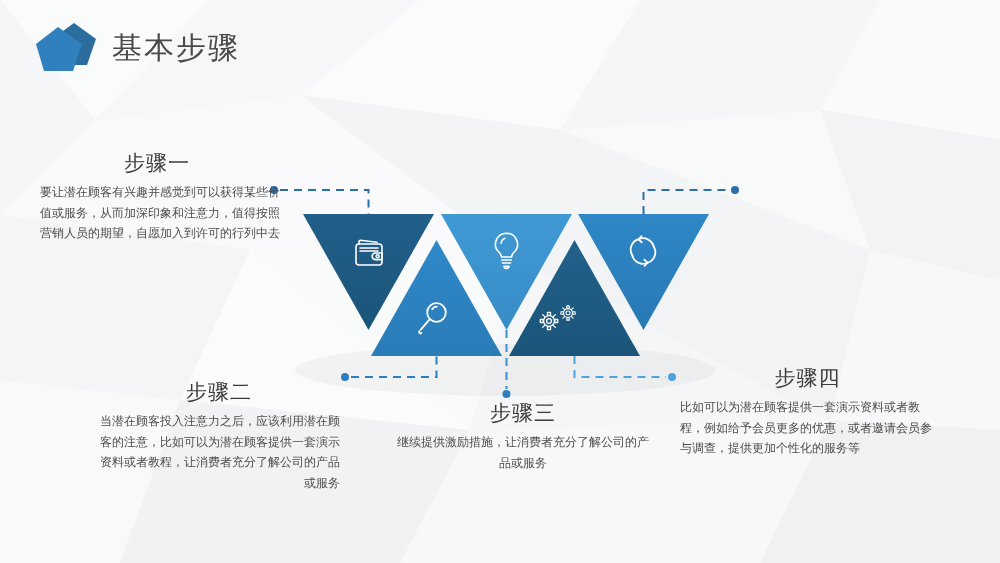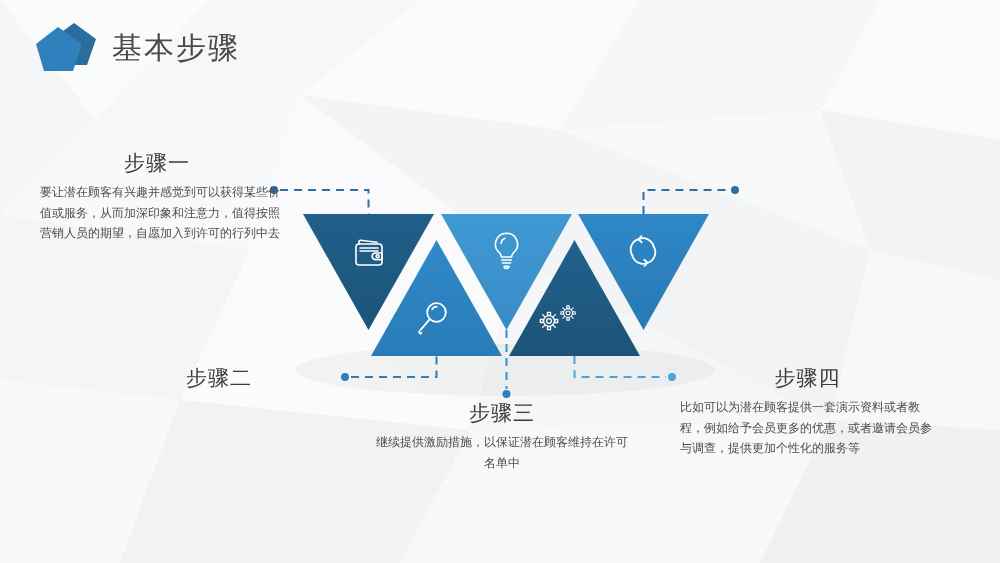--- a/index.html
+++ b/index.html
@@ -60,22 +60,22 @@
   .step-body {
     font-size: 12px;
     color: #4c4c4c;
     line-height: 1.72;
   }
   .align-right { text-align: right; }
   .align-left  { text-align: left; }
   .align-center{ text-align: center; }
 
   #step1 { left: 34px;  top: 150px; width: 246px; }
-  #step2 { left: 98px;  top: 365px; width: 242px; }
-  #step3 { left: 375px; top: 400px; width: 254px; }
+  #step2 { left: 98px;  top: 379px; width: 242px; }
+  #step3 { left: 396px; top: 400px; width: 254px; }
   #step4 { left: 680px; top: 365px; width: 255px; }
   #step5 { left: 745px; top: 150px; width: 250px; }
 </style>
 </head>
 <body>
 
 <div id="slide">
 
   <svg id="bg-polys" viewBox="0 0 1000 563" xmlns="http://www.w3.org/2000/svg">
     <rect x="0" y="0" width="1000" height="563" fill="#f3f4f6"></rect>
@@ -236,25 +236,26 @@
     </g>
   </svg>
 
   <div class="step align-right" id="step1">
     <div class="step-title">步骤一</div>
     <div class="step-body">要让潜在顾客有兴趣并感觉到可以获得某些价值或服务，从而加深印象和注意力，值得按照营销人员的期望，自愿加入到许可的行列中去</div>
   </div>
 
   <div class="step align-right" id="step2">
     <div class="step-title">步骤二</div>
+    <div class="step-body">当潜在顾客投入注意力之后，应该利用潜在顾客的注意，比如可以为潜在顾客提供一套演示资料或者教程，让消费者充分了解公司的产品或服务</div>
   </div>
 
   <div class="step align-center" id="step3">
     <div class="step-title">步骤三</div>
-    <div class="step-body">继续提供激励措施，以保证潜在顾客维持在许可名单中</div>
+    <div class="step-body">继续提供激励措施，让消费者充分了解公司的产品或服务</div>
   </div>
 
   <div class="step align-left" id="step4">
     <div class="step-title">步骤四</div>
     <div class="step-body">比如可以为潜在顾客提供一套演示资料或者教程，例如给予会员更多的优惠，或者邀请会员参与调查，提供更加个性化的服务等</div>
   </div>
 
   <div class="step align-left" id="step5">
   </div>
 

